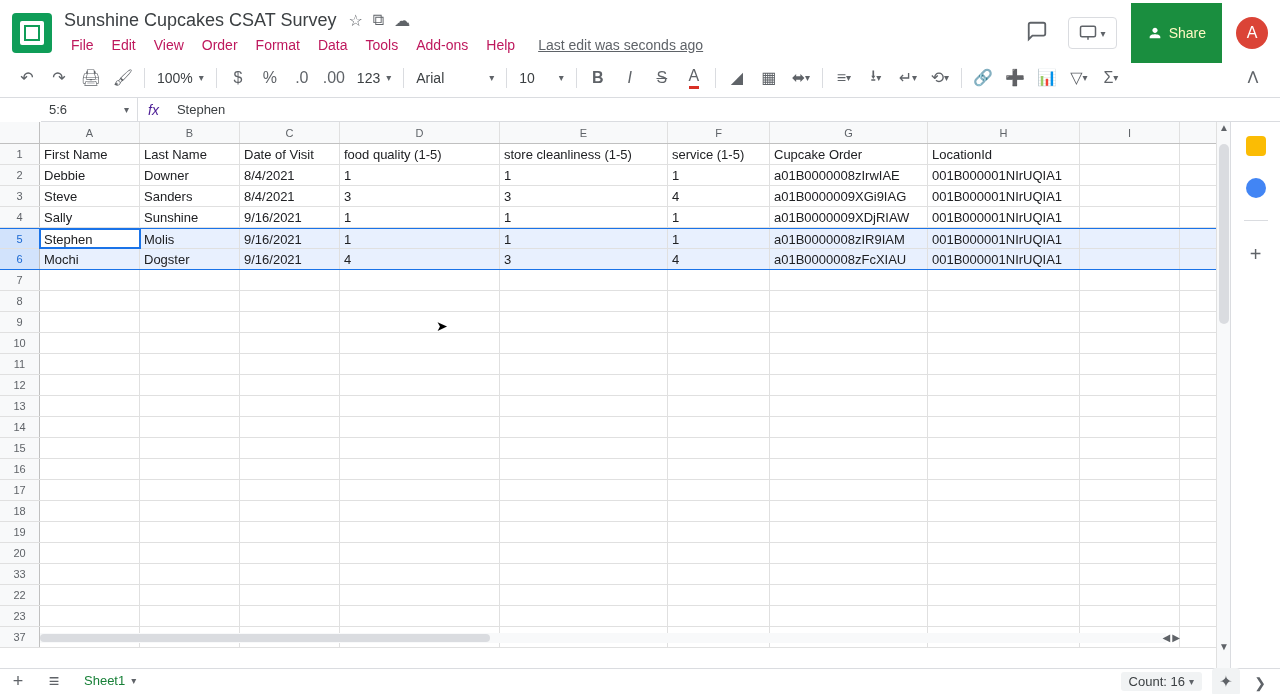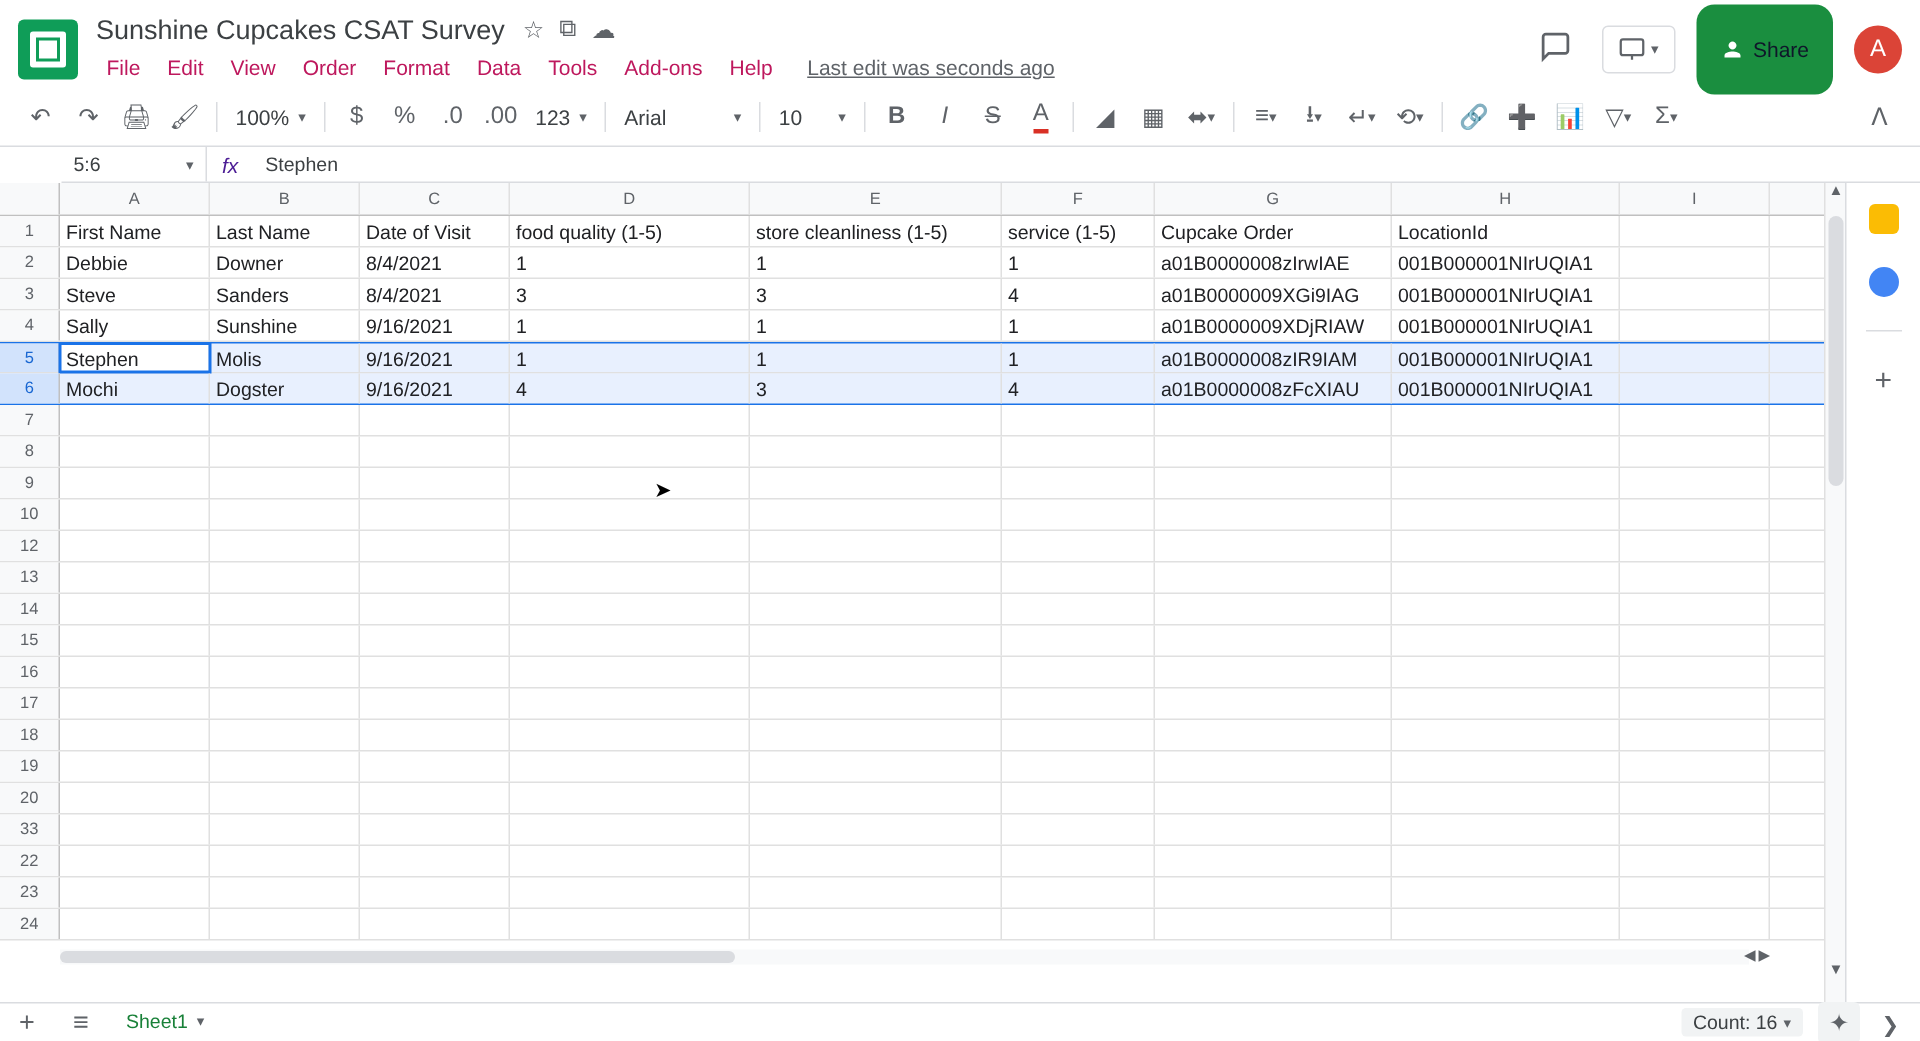--- a/index.html
+++ b/index.html
@@ -13,21 +13,21 @@
 .title-row { display: flex; align-items: center; gap: 12px; }
 .doc-title { font-size: 18px; color: #3c4043; }
 .title-icons { display: flex; gap: 10px; color: #5f6368; }
 .title-icons span { cursor: pointer; }
 .menu-row { display: flex; gap: 4px; margin-top: 2px; align-items: center; }
 .menu-item { padding: 4px 7px; font-size: 14px; color: #be185d; cursor: pointer; border-radius: 4px; }
 .last-edit { font-size: 14px; color: #5f6368; text-decoration: underline; margin-left: 12px; cursor: pointer; }
 .header-right { display: flex; align-items: center; gap: 14px; }
 .comment-icon, .present-btn { color: #5f6368; cursor: pointer; padding: 6px; }
 .present-btn { border: 1px solid #dadce0; border-radius: 4px; padding: 6px 10px; display: flex; align-items: center; gap: 4px; }
-.share-btn { background: #1a8e3f; color: #0f172a; padding: 22px 16px; border-radius: 12px; font-size: 14px; font-weight: 500; cursor: pointer; display: flex; align-items: center; gap: 6px; border: none; }
+.share-btn { background: #1a8e3f; color: #fef9c3; padding: 22px 16px; border-radius: 0; font-size: 14px; font-weight: 500; cursor: pointer; display: flex; align-items: center; gap: 6px; border: none; }
 .avatar { width: 32px; height: 32px; border-radius: 50%; background: #db4437; color: #fff; display: flex; align-items: center; justify-content: center; font-size: 16px; cursor: pointer; }
 
 .toolbar { display: flex; align-items: center; padding: 4px 12px; border-bottom: 1px solid #dadce0; height: 40px; gap: 2px; }
 .tb-btn { width: 30px; height: 30px; display: flex; align-items: center; justify-content: center; color: #5f6368; cursor: pointer; border-radius: 2px; font-size: 16px; }
 .tb-sep { width: 1px; height: 20px; background: #dadce0; margin: 0 4px; }
 .zoom-sel, .font-sel, .size-sel, .fmt-sel { display: flex; align-items: center; gap: 6px; padding: 0 6px; cursor: pointer; color: #3c4043; font-size: 14px; }
 .font-sel { width: 90px; }
 .caret { font-size: 10px; color: #5f6368; }
 .text-color { border-bottom: 3px solid #d93025; padding-bottom: 1px; }
 .toolbar-right { margin-left: auto; }
@@ -343,20 +343,33 @@
           <div class="cell cw-C"></div>
           <div class="cell cw-D"></div>
           <div class="cell cw-E"></div>
           <div class="cell cw-F"></div>
           <div class="cell cw-G"></div>
           <div class="cell cw-H"></div>
           <div class="cell cw-I"></div>
           <div class="cell cw-J"></div>
         </div>
         <div class="row">
+          <div class="row-h">11</div>
+          <div class="cell cw-A"></div>
+          <div class="cell cw-B"></div>
+          <div class="cell cw-C"></div>
+          <div class="cell cw-D"></div>
+          <div class="cell cw-E"></div>
+          <div class="cell cw-F"></div>
+          <div class="cell cw-G"></div>
+          <div class="cell cw-H"></div>
+          <div class="cell cw-I"></div>
+          <div class="cell cw-J"></div>
+        </div>
+        <div class="row">
           <div class="row-h">12</div>
           <div class="cell cw-A"></div>
           <div class="cell cw-B"></div>
           <div class="cell cw-C"></div>
           <div class="cell cw-D"></div>
           <div class="cell cw-E"></div>
           <div class="cell cw-F"></div>
           <div class="cell cw-G"></div>
           <div class="cell cw-H"></div>
           <div class="cell cw-I"></div>
@@ -499,21 +512,21 @@
           <div class="cell cw-C"></div>
           <div class="cell cw-D"></div>
           <div class="cell cw-E"></div>
           <div class="cell cw-F"></div>
           <div class="cell cw-G"></div>
           <div class="cell cw-H"></div>
           <div class="cell cw-I"></div>
           <div class="cell cw-J"></div>
         </div>
         <div class="row">
-          <div class="row-h">24</div>
+          <div class="row-h">37</div>
           <div class="cell cw-A"></div>
           <div class="cell cw-B"></div>
           <div class="cell cw-C"></div>
           <div class="cell cw-D"></div>
           <div class="cell cw-E"></div>
           <div class="cell cw-F"></div>
           <div class="cell cw-G"></div>
           <div class="cell cw-H"></div>
           <div class="cell cw-I"></div>
           <div class="cell cw-J"></div>

